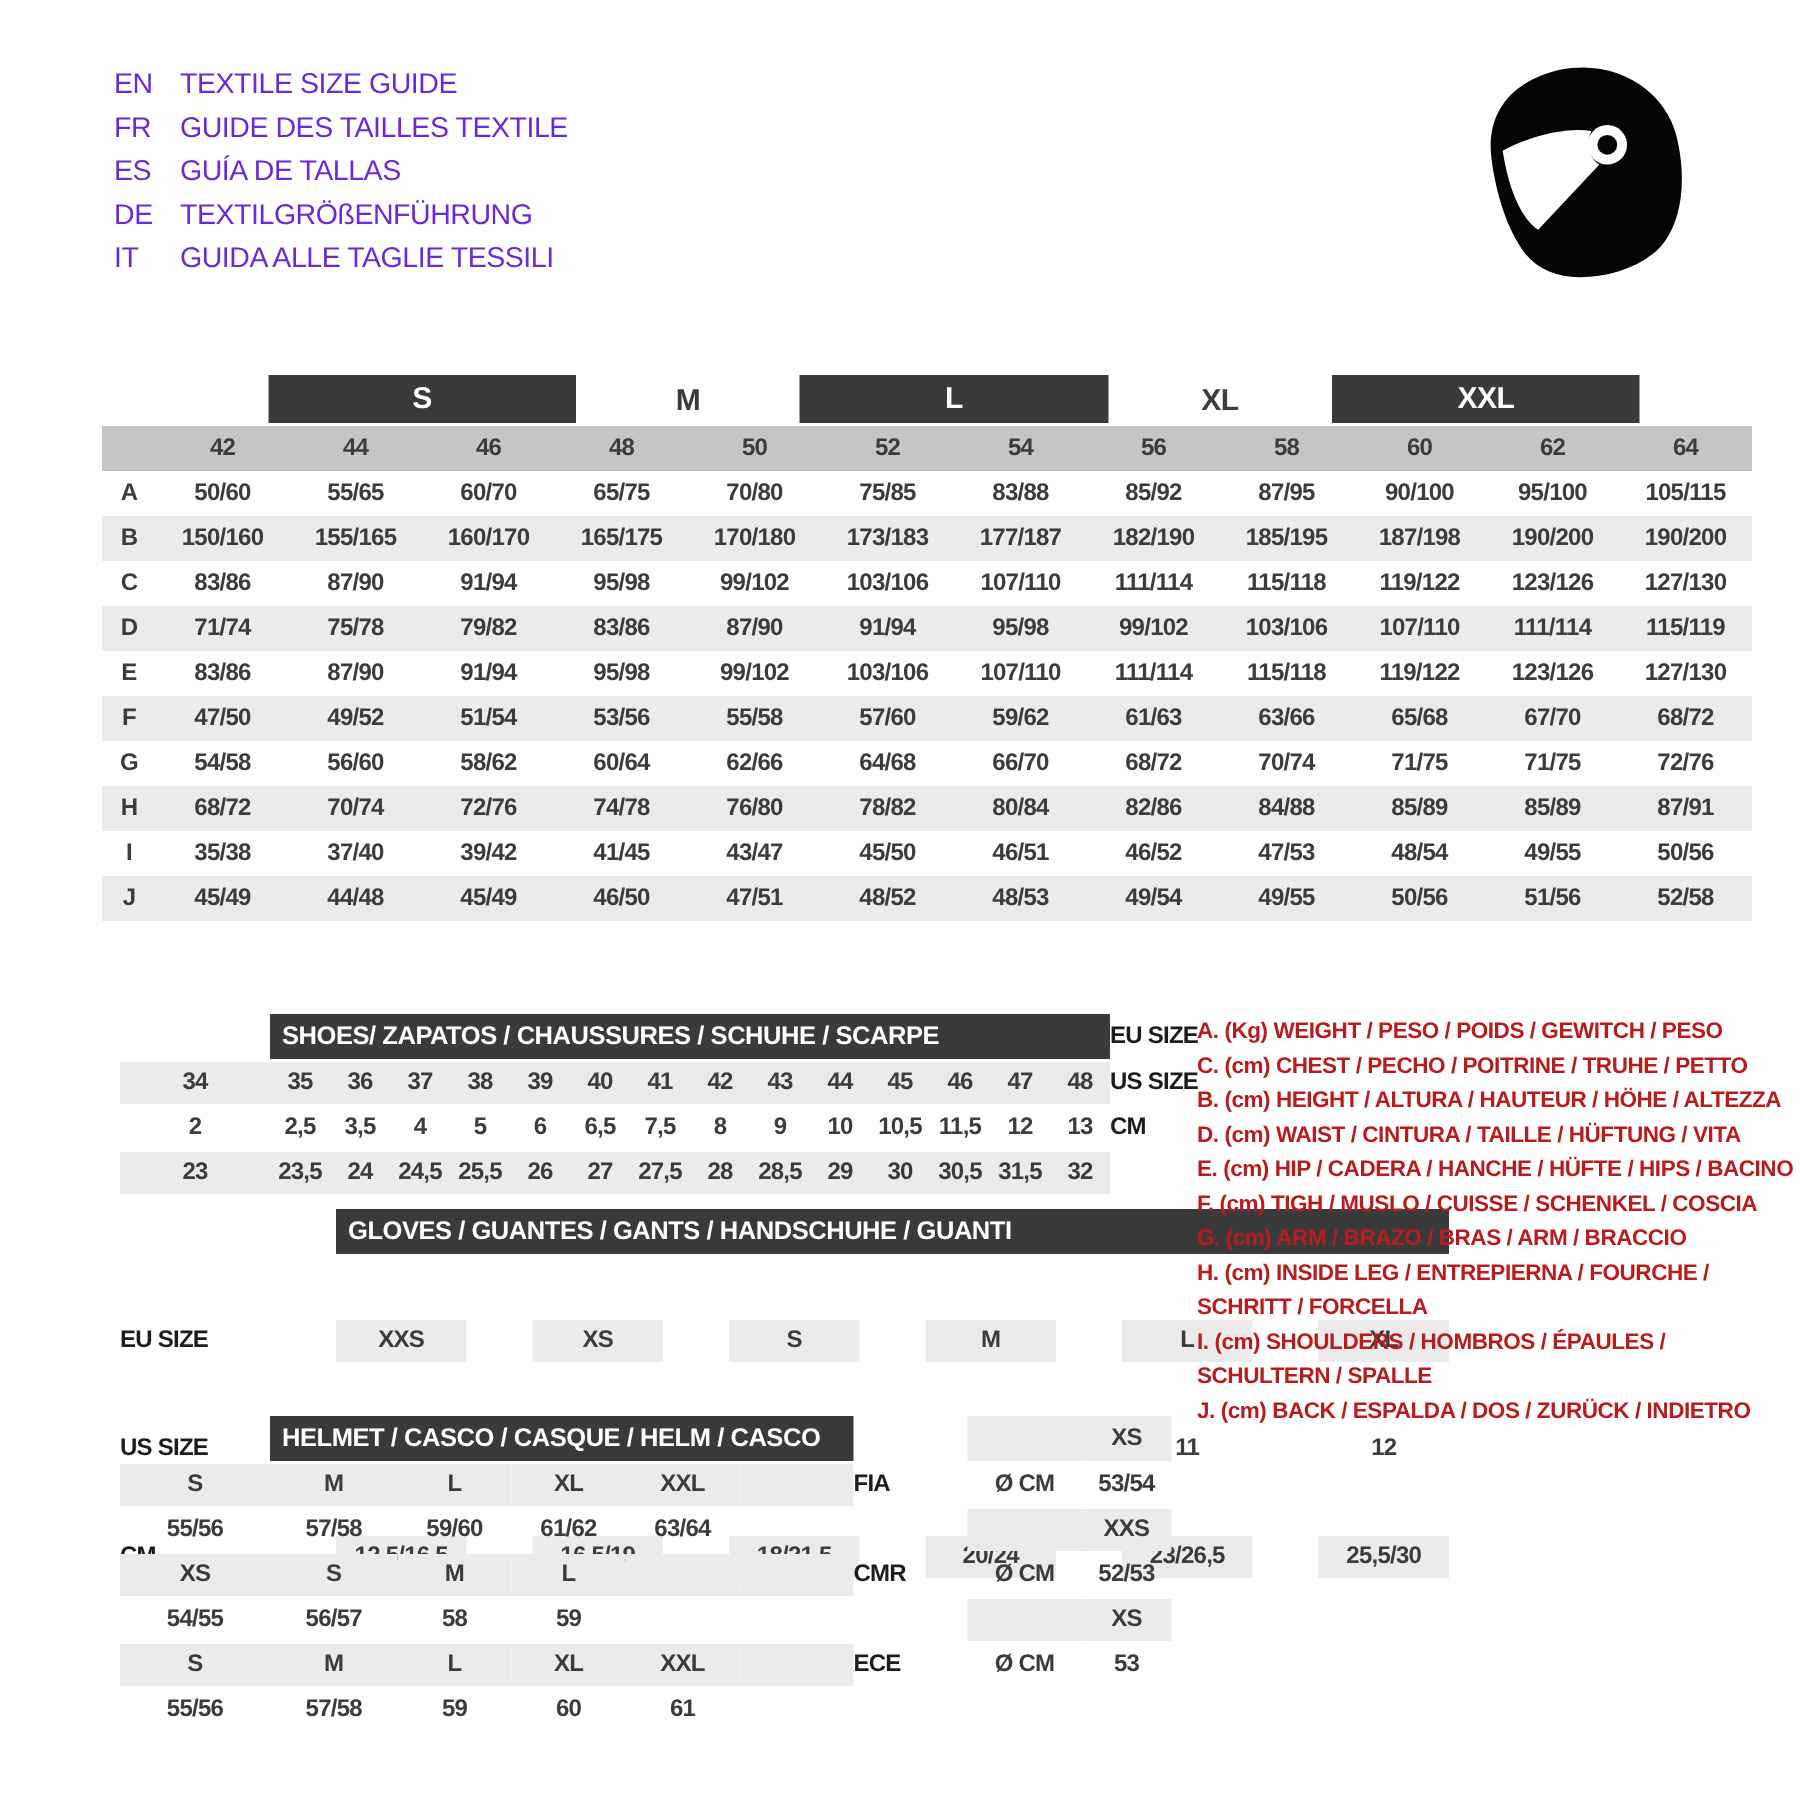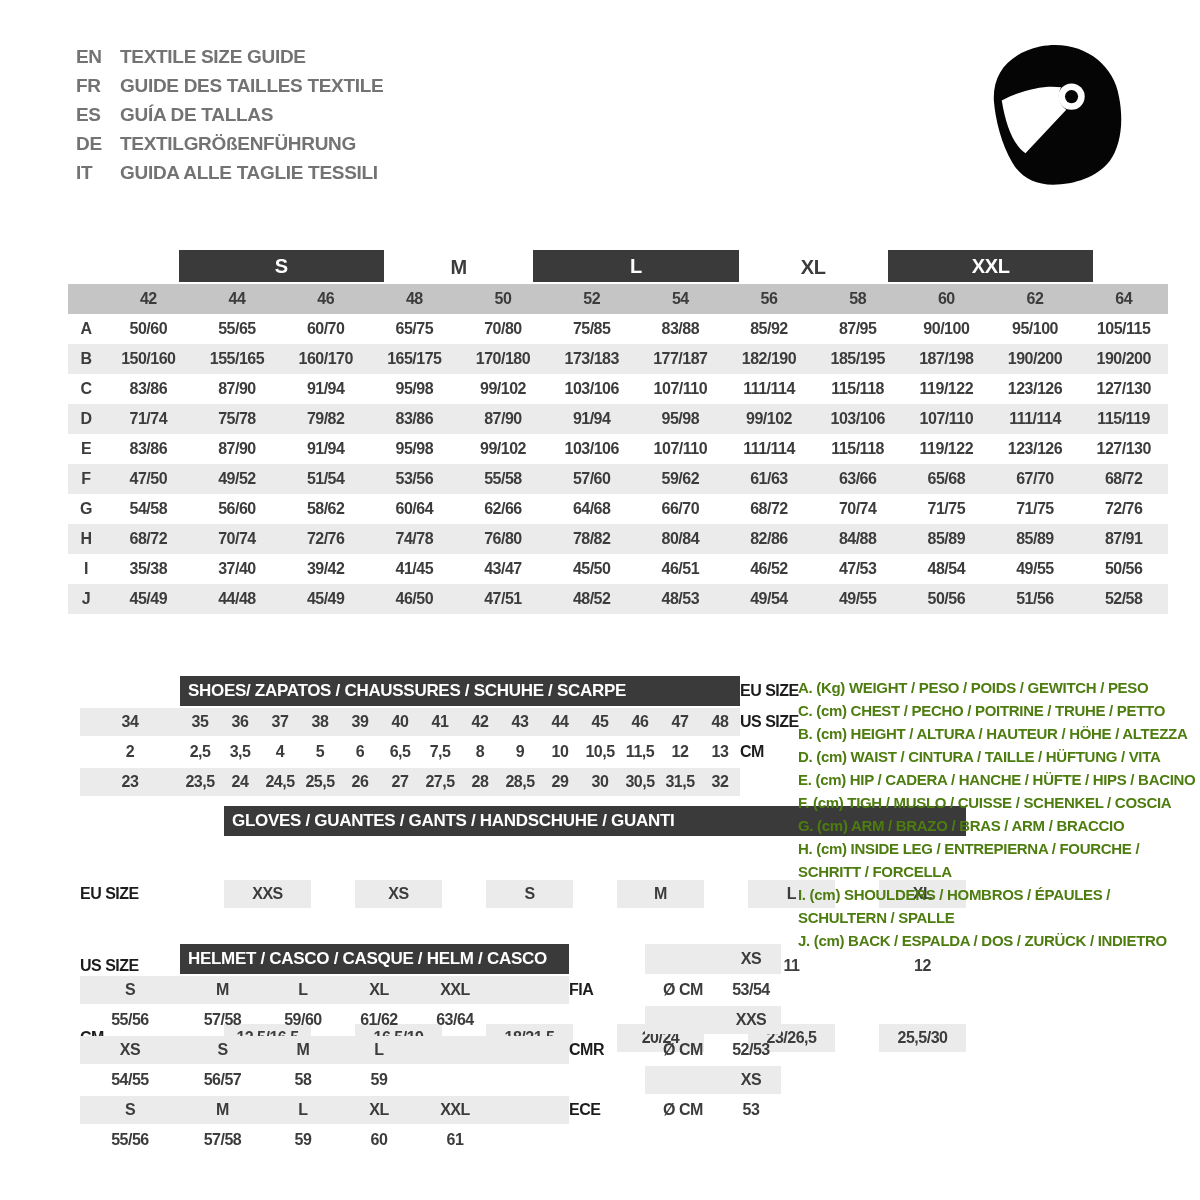--- a/index.html
+++ b/index.html
@@ -4,21 +4,21 @@
 <style>
   html,body{margin:0;padding:0;}
   body{
     width:1200px;height:1200px;position:relative;background:#ffffff;
     font-family:"Liberation Sans","DejaVu Sans",sans-serif;
     color:#3c3c3c;-webkit-font-smoothing:antialiased;overflow:hidden;
   }
   
   #lang-list{position:absolute;left:76px;top:42px;}
   .lang-row{display:grid;grid-template-columns:44px auto;height:29px;align-items:center;}
-  .lang-code,.lang-title{font-size:19px;font-weight:700;color:#737373;letter-spacing:-0.3px;white-space:nowrap;}
+  .lang-code,.lang-title{font-size:19px;font-weight:400;color:#6d28d9;letter-spacing:-0.3px;white-space:nowrap;}
   
   #helmet-logo{position:absolute;left:982px;top:30px;width:158px;height:170px;}
   
   #main-table{position:absolute;left:68px;top:250px;width:1100px;}
   .letter-row{display:grid;grid-template-columns:36px repeat(12,1fr);height:34px;}
   .letter{display:flex;align-items:center;justify-content:center;font-size:20px;font-weight:700;color:#3c3c3c;letter-spacing:-0.3px;}
   .letter.boxed{background:#3a3a3a;color:#ffffff;margin:0 -14px 2px -14px;}
   .row{display:grid;grid-template-columns:36px repeat(12,1fr);height:30px;}
   .row.band{background:#c5c5c5;}
   .row.stripe{background:#ebebeb;}
@@ -28,21 +28,21 @@
   .section{position:absolute;display:grid;row-gap:2px;}
   #shoes-table{left:80px;top:676px;grid-template-columns:100px repeat(15,40px);grid-template-rows:30px 28px 28px 28px;}
   #gloves-table{left:80px;top:806px;grid-template-columns:100px repeat(6,87px);grid-template-rows:30px 28px 28px 28px;gap:44px;}
   #helmet-table{left:80px;top:944px;grid-template-columns:100px 85px repeat(6,76px) 60px;grid-template-rows:30px repeat(6,28px);}
   .bar{background:#3a3a3a;color:#ffffff;display:flex;align-items:center;padding-left:8px;font-size:17px;font-weight:700;letter-spacing:-0.3px;white-space:nowrap;}
   .scell{display:flex;align-items:center;justify-content:center;font-size:16px;font-weight:700;letter-spacing:-0.5px;color:#3c3c3c;white-space:nowrap;}
   .scell.shade{background:#ebebeb;}
   .scell.side{justify-content:flex-start;color:#1c1c1c;}
   
   #legend{position:absolute;left:798px;top:676px;width:400px;}
-  .legend-item{font-size:15px;font-weight:700;color:#4d7c0f;line-height:23px;letter-spacing:-0.3px;}
+  .legend-item{font-size:15px;font-weight:700;color:#b91c1c;line-height:23px;letter-spacing:-0.3px;}
 </style>
 </head>
 <body>
 
 <div id="lang-list">
     <div class="lang-row">
       <div class="lang-code">EN</div>
       <div class="lang-title">TEXTILE SIZE GUIDE</div>
     </div>
     <div class="lang-row">

